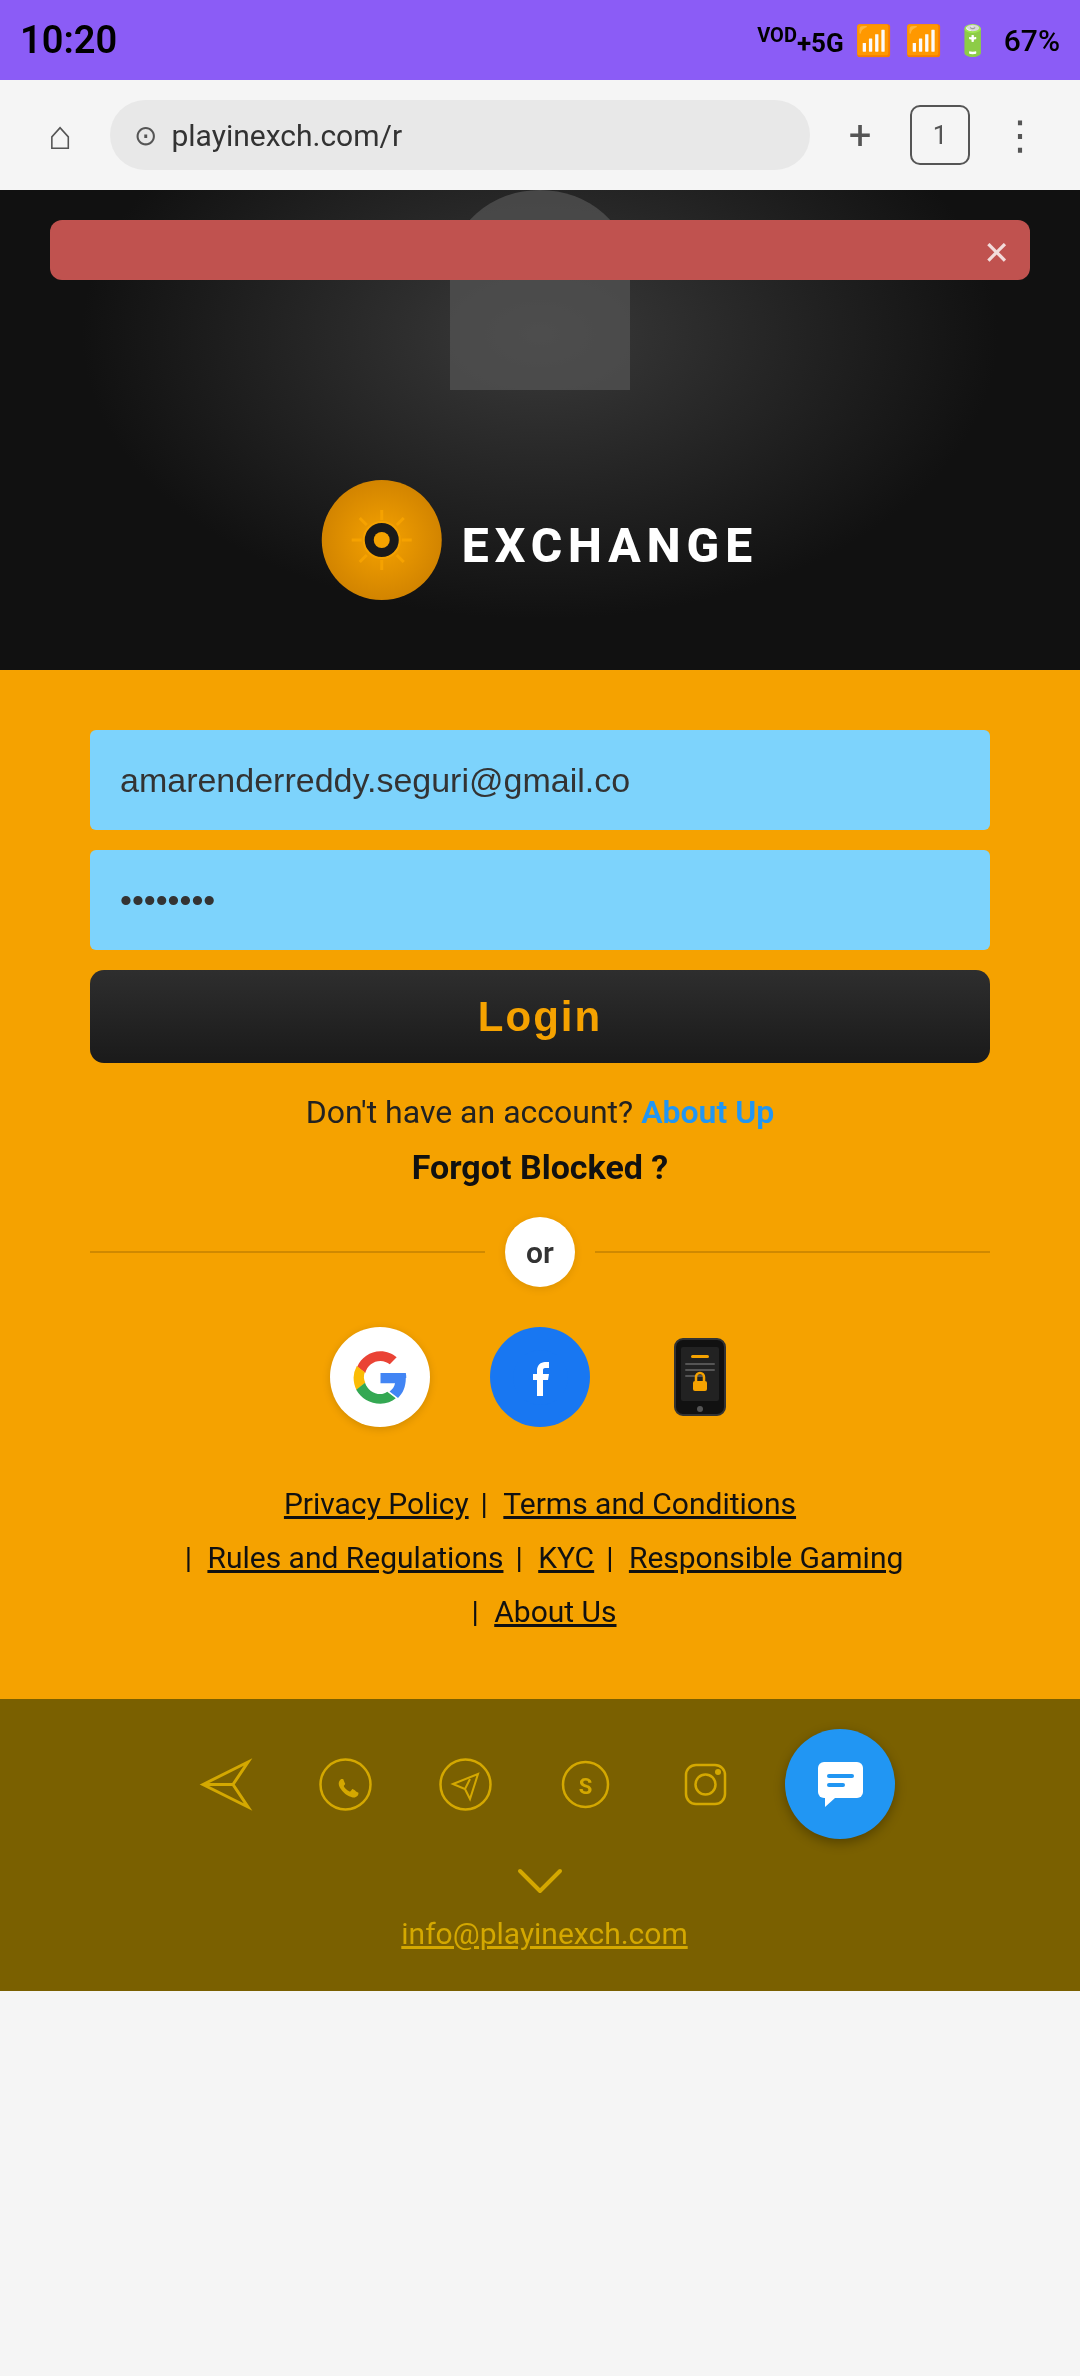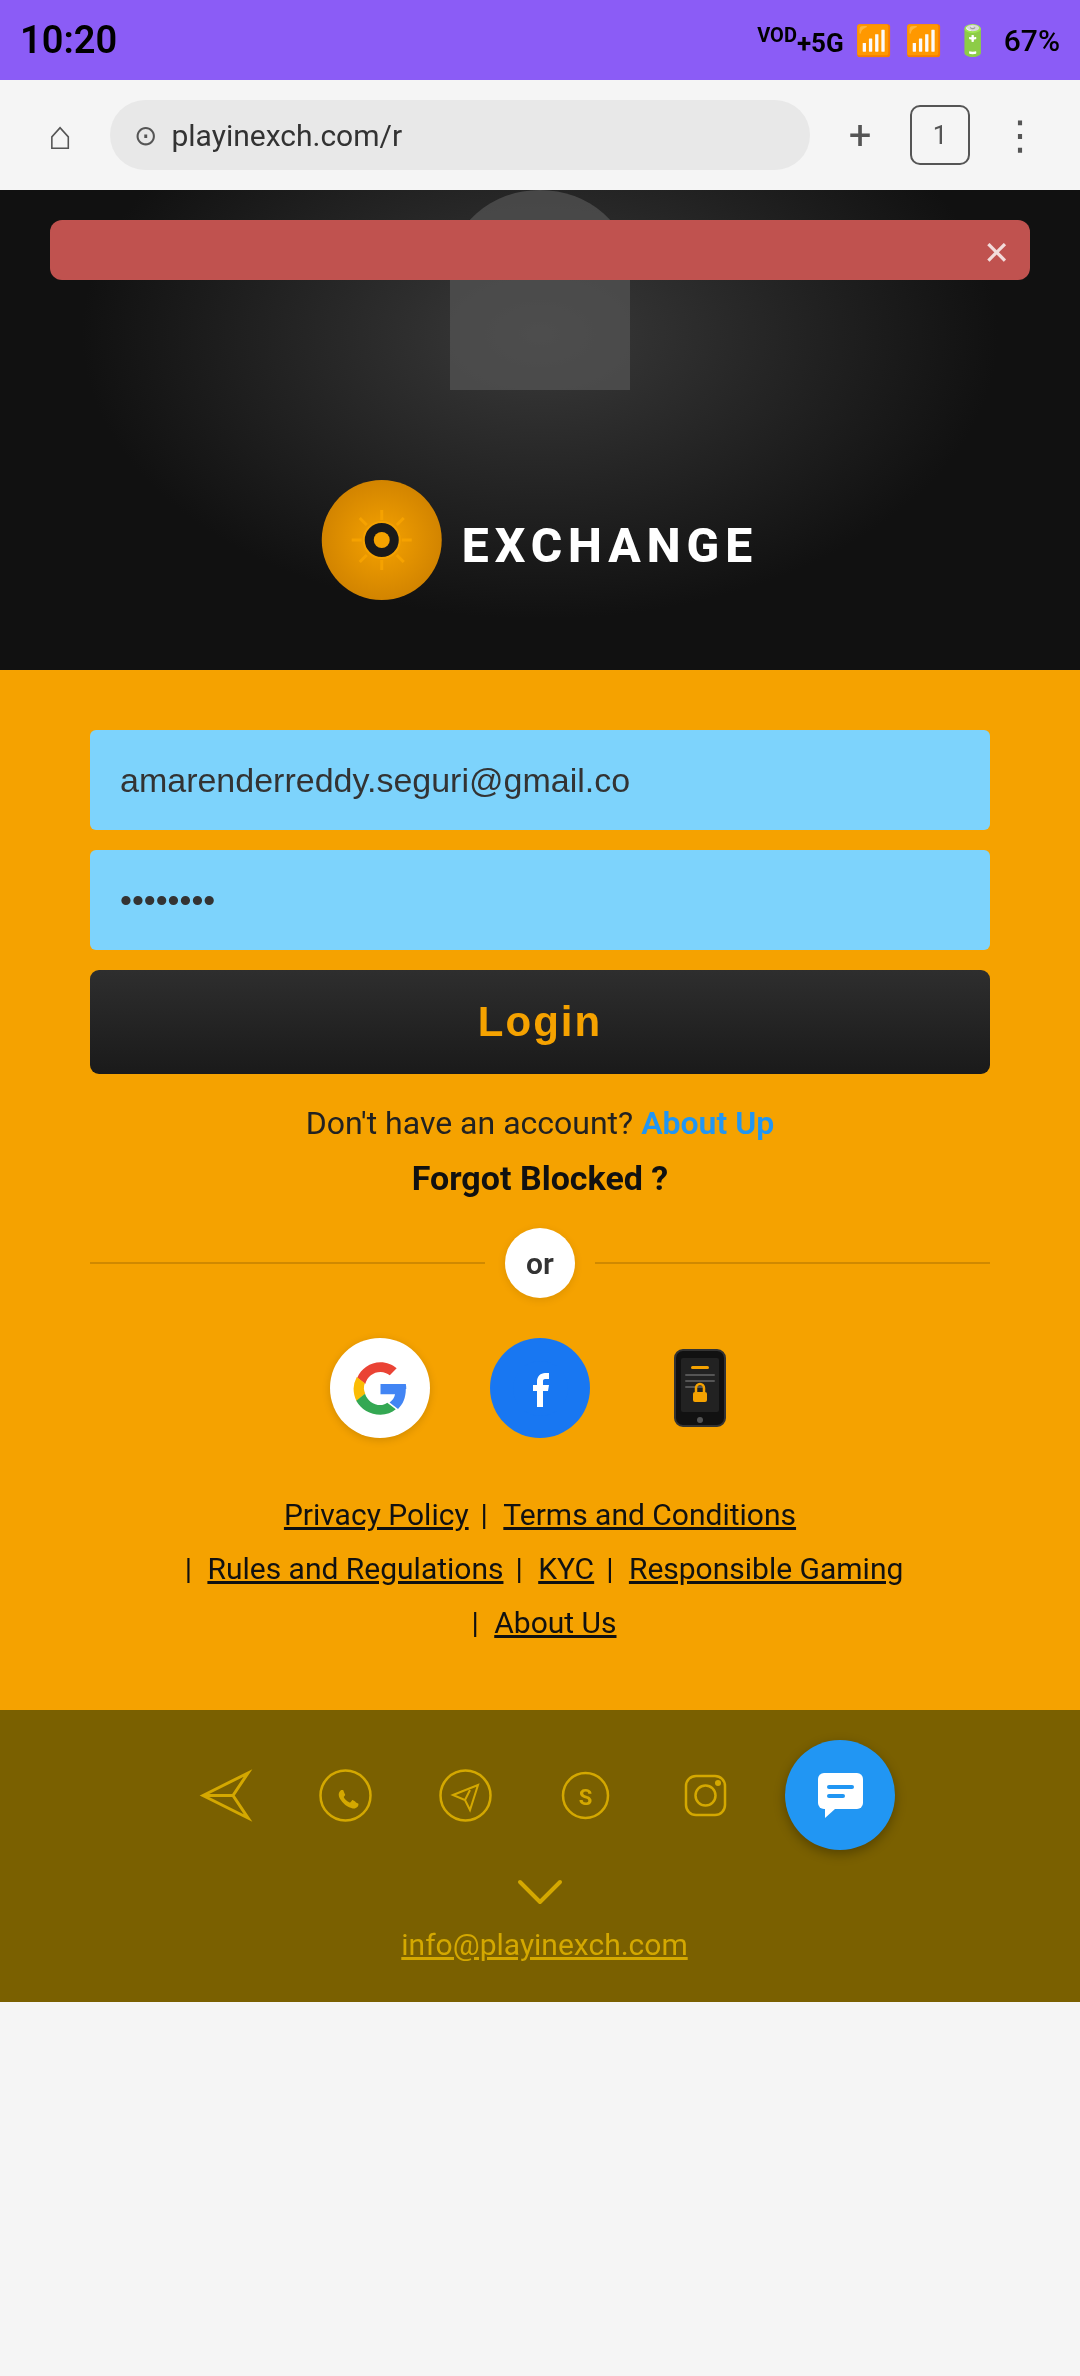--- a/index.html
+++ b/index.html
@@ -198,24 +198,24 @@
       margin-bottom: 20px;
       outline: none;
     }
     .input-field::placeholder {
       color: #aaa;
     }
 
     .login-btn {
       width: 100%;
       max-width: 900px;
-      height: 104px;
+      height: 93px;
       background: linear-gradient(180deg, #2e2e2e, #1a1a1a);
       border: none;
-      border-radius: 9px;
+      border-radius: 14px;
       color: #f5a200;
       font-size: 42px;
       font-weight: 700;
       cursor: pointer;
       margin-bottom: 30px;
       letter-spacing: 2px;
     }
 
     .signup-text {
       font-size: 32px;

